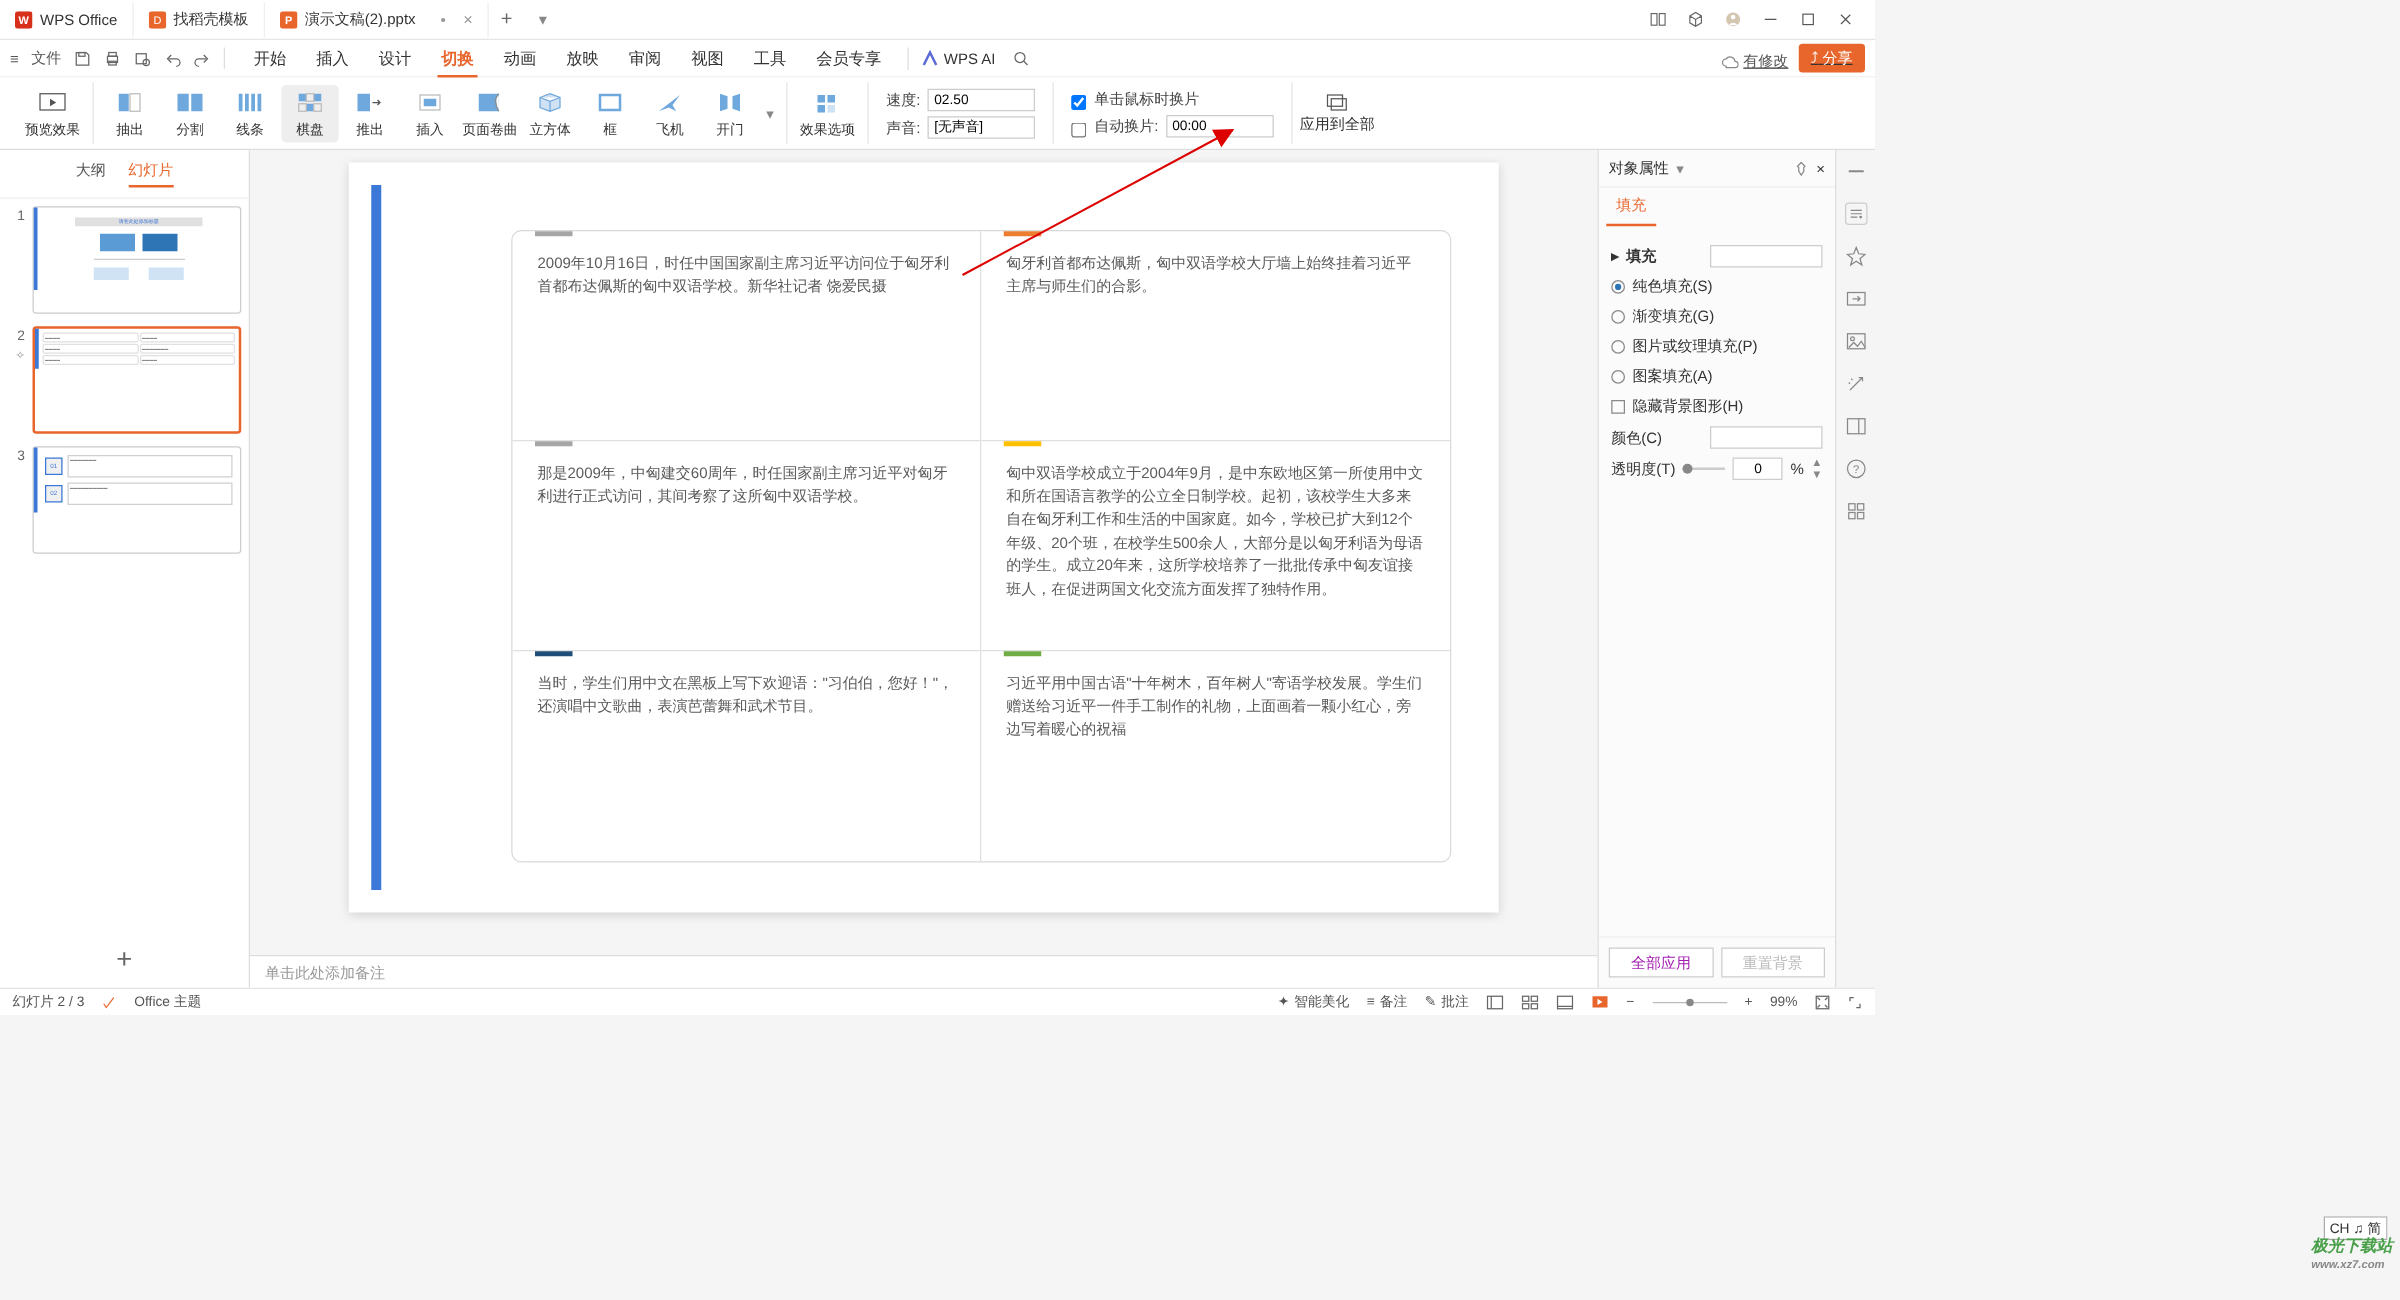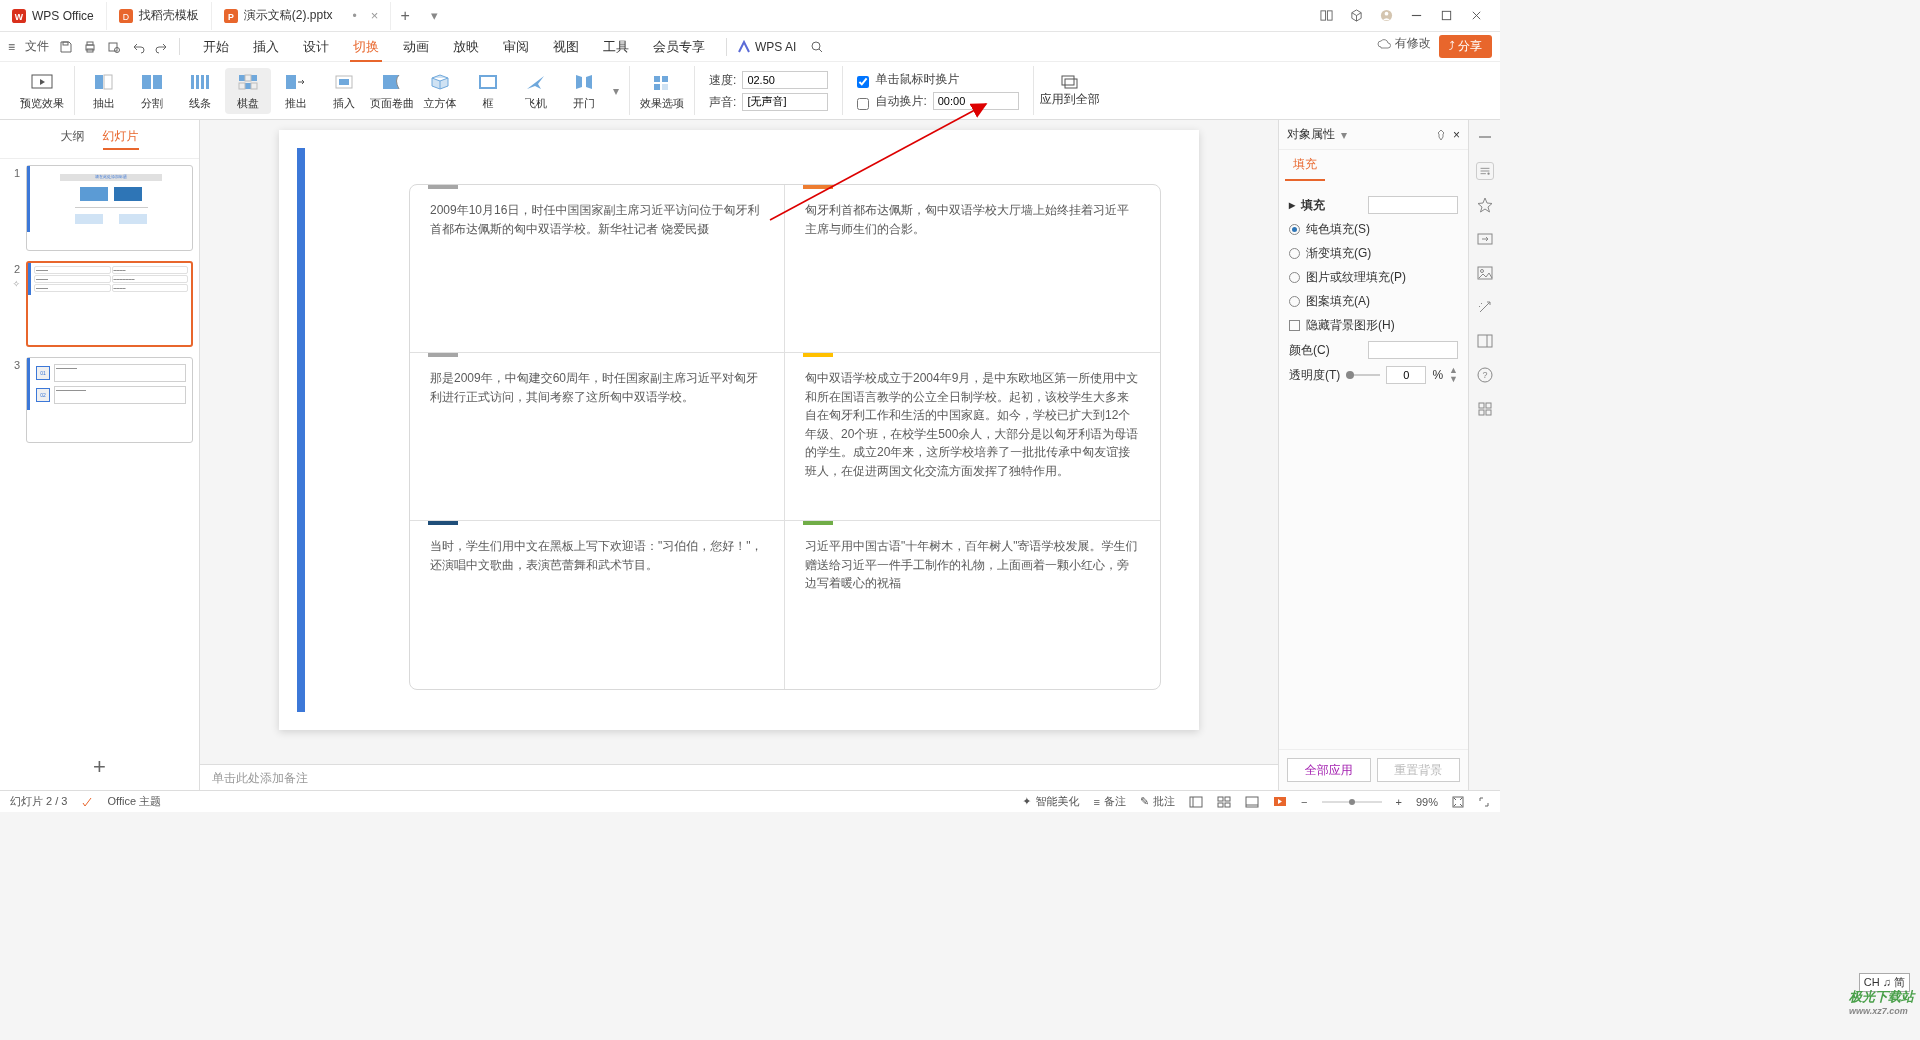--- a/index.html
+++ b/index.html
@@ -14,26 +14,26 @@
 .tab-add { width: 28px; text-align: center; font-size: 16px; color: #666; }
 .titlebar .spacer { flex: 1; }
 .win-ctrl { width: 30px; text-align: center; color: #555; font-size: 13px; }
 .win-ctrl svg { width: 13px; height: 13px; }
 
 
 .menubar { height: 30px; background: #fff; display: flex; align-items: center; padding: 0 8px; gap: 2px; border-bottom: 1px solid #eee; }
 .qat { display: flex; gap: 10px; padding-right: 10px; border-right: 1px solid #ddd; margin-right: 10px; align-items:center; }
 .qat-item { color: #555; }
 .menu-item { padding: 0 11px; height: 28px; line-height: 28px; font-size: 13px; color: #333; position: relative; }
-.menu-item.active { color: #e8662c; }
+.menu-item.active { color: #e8662c; font-weight: bold; }
 .menu-item.active::after { content: ''; position: absolute; bottom: -1px; left: 8px; right: 8px; height: 2px; background: #e8662c; }
 .menubar .spacer { flex: 1; }
 .ai-btn { display:flex; align-items:center; gap:4px; margin-right:12px; }
 .search-ic { color:#666; margin-right:8px; }
-.right-tags { display:flex; align-items:flex-start; gap:8px; }
+.right-tags { display:flex; align-items:flex-end; gap:8px;text-decoration:underline; }
 .share-btn { background:#e8662c; color:#fff; padding:3px 10px; border-radius:3px; font-size:12px; }
 .pending { display:flex; align-items:center; gap:4px; color:#555; }
 
 
 .ribbon { height: 58px; background: #fff; display: flex; align-items: stretch; padding: 4px 10px; gap: 0; border-bottom: 1px solid #ddd; }
 .ribbon-group { display:flex; align-items:center; padding: 0 6px; border-right: 1px solid #e5e5e5; gap: 2px; }
 .rbtn { display:flex; flex-direction:column; align-items:center; justify-content:flex-end; width: 46px; font-size:11px; color:#333; gap:3px; border-radius:4px; padding:3px 0;}
 .rbtn.lg { width: 52px; }
 .rbtn.sel { background:#eee; }
 .rbtn .ic { width:26px; height:22px; display:flex; align-items:center; justify-content:center; }

